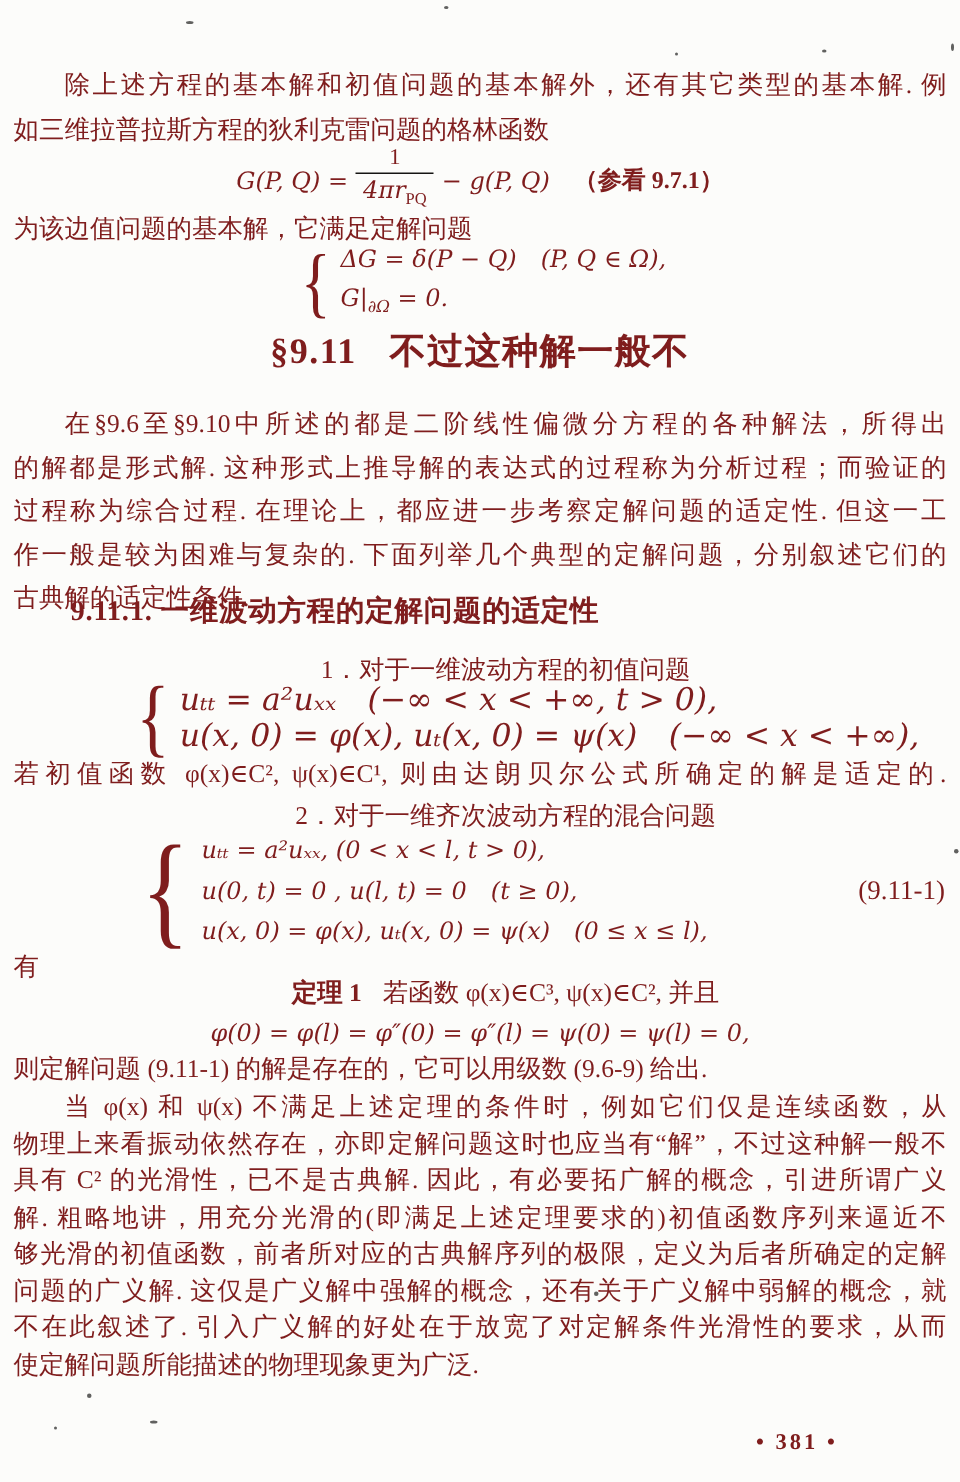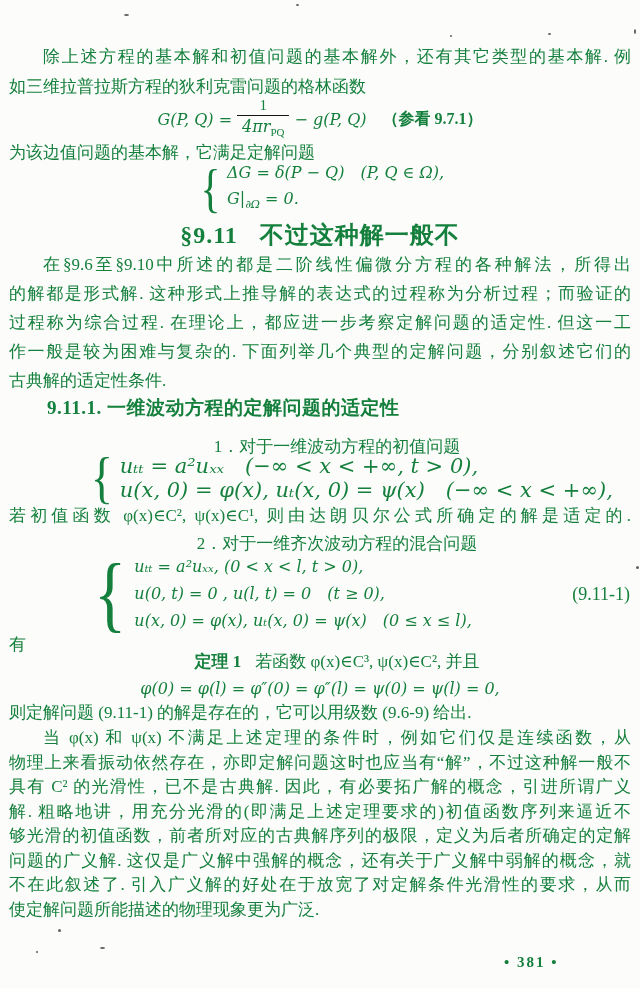--- a/index.html
+++ b/index.html
@@ -3,21 +3,21 @@
 <meta charset="utf-8">
 <style>
   html, body { margin: 0; padding: 0; background: #e8e8e4; }
   * { box-sizing: border-box; }
   .page {
     position: relative;
     width: 640px;
     height: 988px;
     margin: 0 auto;
     background: #fcfcfa;
-    color: #15803d;
+    color: #7f1d1d;
     font-family: "Liberation Serif", "DejaVu Serif", "DejaVu Sans", serif;
     overflow: hidden;
   }
   .abs { position: absolute; left: 9px; width: 622px; }
   .para { font-size: 17px; line-height: 30px; }
   .para .line { text-align: justify; text-align-last: justify; white-space: nowrap; }
   .para .line.last, .para.no-stretch .line { text-align-last: left; }
   .para .line:first-child { text-indent: 2em; }
   .single { font-size: 17px; line-height: 26px; white-space: nowrap; }
   .indent { text-indent: 2em; text-align: center; }
@@ -86,21 +86,21 @@
     <div class="rows">
       <div class="mline"><span>ΔG = δ(P − Q)　(P, Q ∈ Ω),</span></div>
       <div class="mline"><span>G|</span><sub>∂Ω</sub><span> = 0.</span></div>
     </div>
   </div>
 
   <div class="abs section-heading" style="top:219px">
     <span class="sec-num">§9.11</span><span>不过这种解一般不</span>
   </div>
 
-  <div class="abs para" style="top:250px; line-height:29px">
+  <div class="abs para" style="top:268px; line-height:29px">
       <div class="line">在§9.6至§9.10中所述的都是二阶线性偏微分方程的各种解法，所得出</div>
       <div class="line">的解都是形式解. 这种形式上推导解的表达式的过程称为分析过程；而验证的</div>
       <div class="line">过程称为综合过程. 在理论上，都应进一步考察定解问题的适定性. 但这一工</div>
       <div class="line">作一般是较为困难与复杂的. 下面列举几个典型的定解问题，分别叙述它们的</div>
       <div class="line last">古典解的适定性条件.</div>
     </div>
 
   <div class="abs subsection-heading" style="top:396px">9.11.1. 一维波动方程的定解问题的适定性</div>
 
   <div class="abs single indent" style="top:434px">1．对于一维波动方程的初值问题</div>

